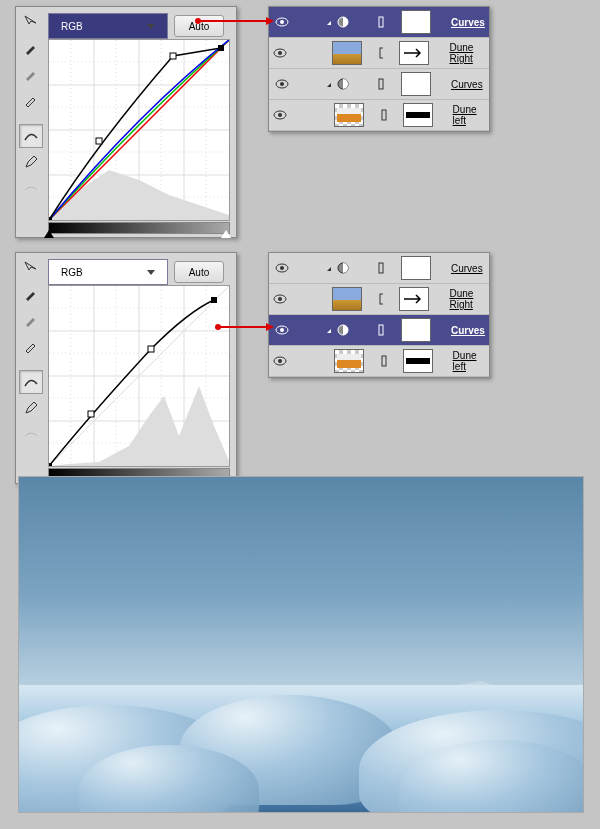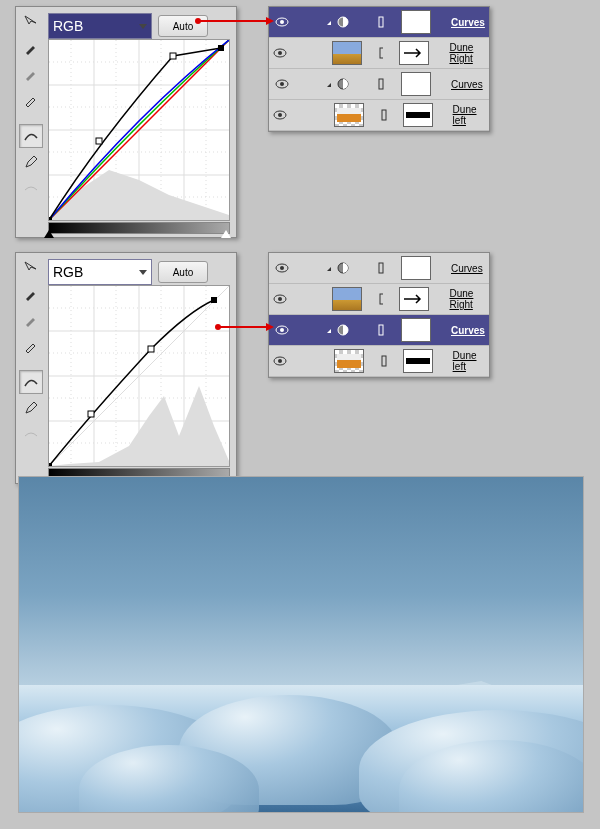--- a/index.html
+++ b/index.html
@@ -3,21 +3,21 @@
 <meta charset="utf-8">
 <style>
 body{margin:0;background:#c5c5c5;font-family:Tahoma,sans-serif;font-size:10px;width:600px;height:829px;position:relative}
 .panel{position:absolute;background:#d6d6d6;border:1px solid #888;box-shadow:2px 2px 4px rgba(0,0,0,0.3)}
 .curves-panel{width:220px;height:230px}
 .toolbar{position:absolute;left:3px;top:3px;width:24px;display:flex;flex-direction:column;gap:2px}
 .tool{width:22px;height:22px;display:flex;align-items:center;justify-content:center;border:1px solid transparent;cursor:pointer}
 .tool.active{background:#e5e5e5;border:1px solid #999;box-shadow:inset 1px 1px 2px rgba(0,0,0,0.2)}
 .tool svg{width:16px;height:16px}
 .channel-row{position:absolute;left:32px;top:6px;display:flex;gap:6px;align-items:center}
-.channel-select{width:94px;height:20px;border:1px solid #7a7a9e;font-size:14px;padding:2px 4px;display:flex;align-items:center;justify-content:space-between;cursor:pointer}
+.channel-select{width:94px;height:20px;border:1px solid #7a7a9e;font-size:10px;padding:2px 12px;display:flex;align-items:center;justify-content:space-between;cursor:pointer}
 .channel-select.hl{background:#3a3a7e;color:#fff}
 .channel-select.plain{background:#fff;color:#000}
 .dropdown-arrow{width:0;height:0;border-left:4px solid transparent;border-right:4px solid transparent;border-top:5px solid #444}
 .auto-btn{width:48px;height:20px;background:linear-gradient(#f5f5f5,#ddd);border:1px solid #999;border-radius:3px;font-size:10px;display:flex;align-items:center;justify-content:center;cursor:pointer}
 .graph{position:absolute;left:32px;top:32px;width:180px;height:180px;background:#fff;border:1px solid #999}
 .grid{position:absolute;inset:0}
 .grid line{stroke:#ddd;stroke-width:1}
 .hist{fill:#ddd;stroke:none}
 .curve-line{fill:none;stroke-width:1.5}
 .slider-track{position:absolute;left:32px;top:215px;width:180px;height:10px;background:linear-gradient(to right,#000,#aaa);border:1px solid #888}

